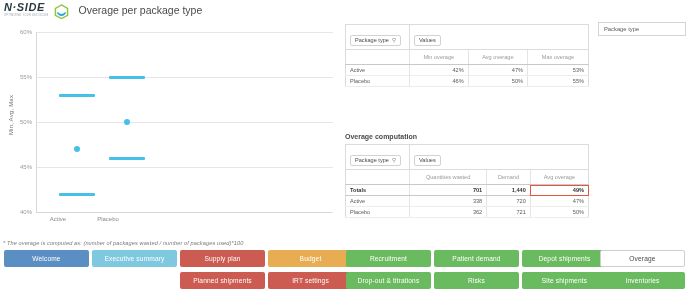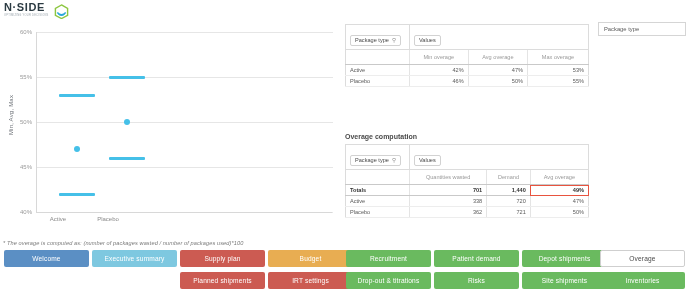--- a/index.html
+++ b/index.html
@@ -9,21 +9,21 @@
     font-family: "Liberation Sans", sans-serif;
     overflow: hidden;
   }
   .app { position: relative; width: 688px; height: 297px; }
 
   
   .header {
     position: absolute; left: 0; top: 0; width: 688px; height: 20px;
     display: flex; align-items: center;
   }
-  .logo-wrap { display: flex; align-items: flex-end; padding-left: 4px; }
+  .logo-wrap { display: flex; align-items: flex-end; padding-left: 4px; font-style: italic; }
   .logo-text {
     font-size: 11px; font-weight: bold; letter-spacing: .6px;
     color: #2b3a42; line-height: 11px;
   }
   .logo-tag {
     font-size: 2.6px; letter-spacing: .25px; color: #9aa4ab;
     line-height: 4px; margin-top: 1px;
   }
   .logo-mark {
     width: 15px; height: 15px; margin-left: 5px; margin-bottom: -1px;
@@ -145,20 +145,21 @@
         <div class="logo-tag">OPTIMIZING YOUR DECISIONS</div>
       </div>
       <div class="logo-mark">
         <svg viewBox="0 0 32 32" width="15" height="15">
           <polygon points="16,2 29,9.5 29,24 16,31 3,24 3,9.5" fill="none" stroke="#8cc63f" stroke-width="3"></polygon>
           <path d="M7 20 Q16 31 25 20 Q16 26 7 20 Z" fill="#2aa8d8"></path>
           <path d="M7 18 Q16 28 25 18" fill="none" stroke="#2aa8d8" stroke-width="3"></path>
         </svg>
       </div>
     </div>
+    <div class="page-title">Overage per package type</div>
   </div>
 
   <div class="chart-panel">
     <div class="y-axis-title">Min, Avg, Max</div>
 
     <div class="ytick" style="top:3px">60%</div>
     <div class="ytick" style="top:48px">55%</div>
     <div class="ytick" style="top:93px">50%</div>
     <div class="ytick" style="top:138px">45%</div>
     <div class="ytick" style="top:183px">40%</div>

